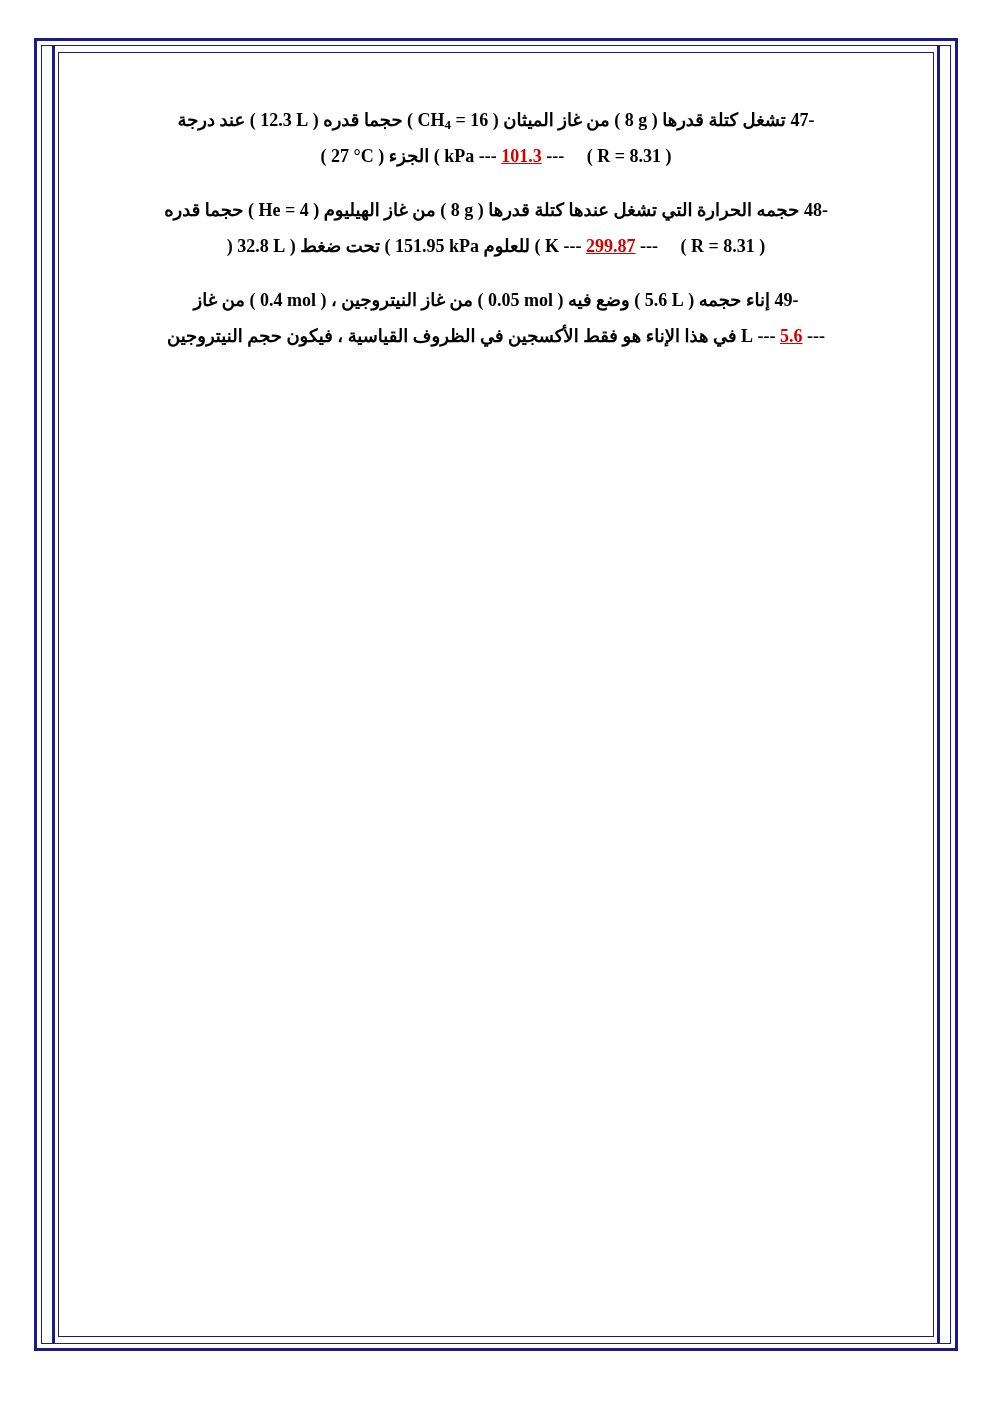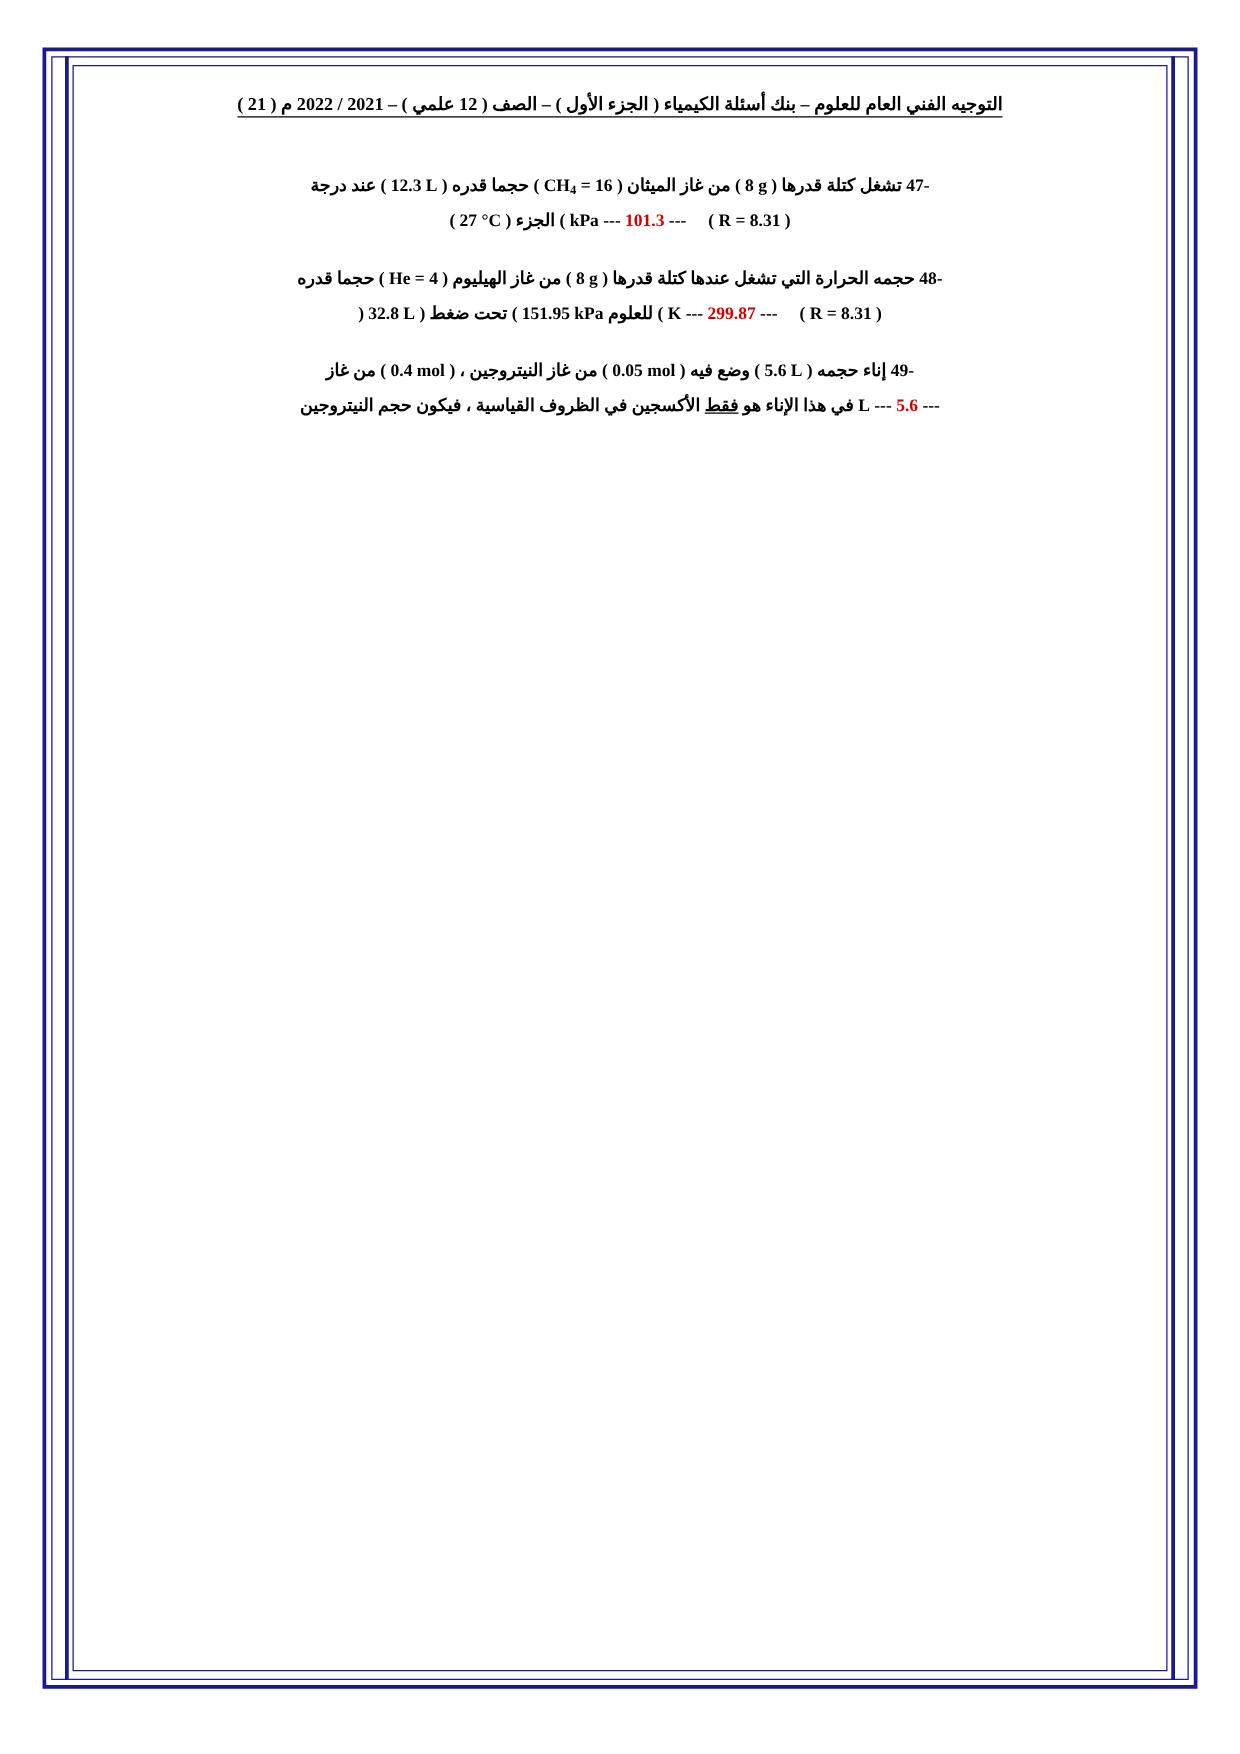--- a/index.html
+++ b/index.html
@@ -82,71 +82,68 @@
     border-bottom: 1px solid #000;
     padding-bottom: 1px;
     display: inline;
   }
 
   .q-block {
     direction: rtl;
     text-align: justify;
     text-align-last: center;
     font-weight: bold;
-    font-size: 14px;
+    font-size: 18px;
     color: #000000;
     line-height: 2.0;
     margin: 0 6px 18px 6px;
   }
   .q-block.first { margin-top: 40px; }
 
   .ltr {
     direction: ltr;
     unicode-bidi: isolate;
     display: inline-block;
   }
 
   .ans {
     color: #d40000;
     font-weight: bold;
+    text-decoration: underline;
     direction: ltr;
     unicode-bidi: isolate;
     display: inline-block;
   }
 
   .dash {
     color: #000000;
     font-weight: bold;
     letter-spacing: 1px;
   }
 
   .uline {
-    text-decoration: underline;
   }
 
   sub {
     font-size: 0.72em;
     vertical-align: -0.22em;
   }
 </style>
 </head>
 <body>
 
 <div class="page">
 
   <div class="border-outer"></div>
   <div class="border-mid"></div>
   <div class="border-inner"></div>
   <div class="border-inner2"></div>
 
   <div class="content">
 
-    <div class="doc-header">
-      <span class="hdr-underline">التوجيه الفني العام للعلوم – بنك أسئلة الكيمياء ( الجزء الأول ) – الصف ( 12 علمي ) – 2021  /  2022 م ( 21 )</span>
-    </div>
 
     <div class="q-block first">
       <span class="ltr">47-</span>
       <span>تشغل كتلة قدرها (</span>
       <span class="ltr">8 g</span>
       <span>) من غاز الميثان (</span>
       <span class="ltr"><span>CH</span><sub>4</sub><span> = 16</span></span>
       <span>) حجما قدره (</span>
       <span class="ltr">12.3 L</span>
       <span>) عند درجة</span>

